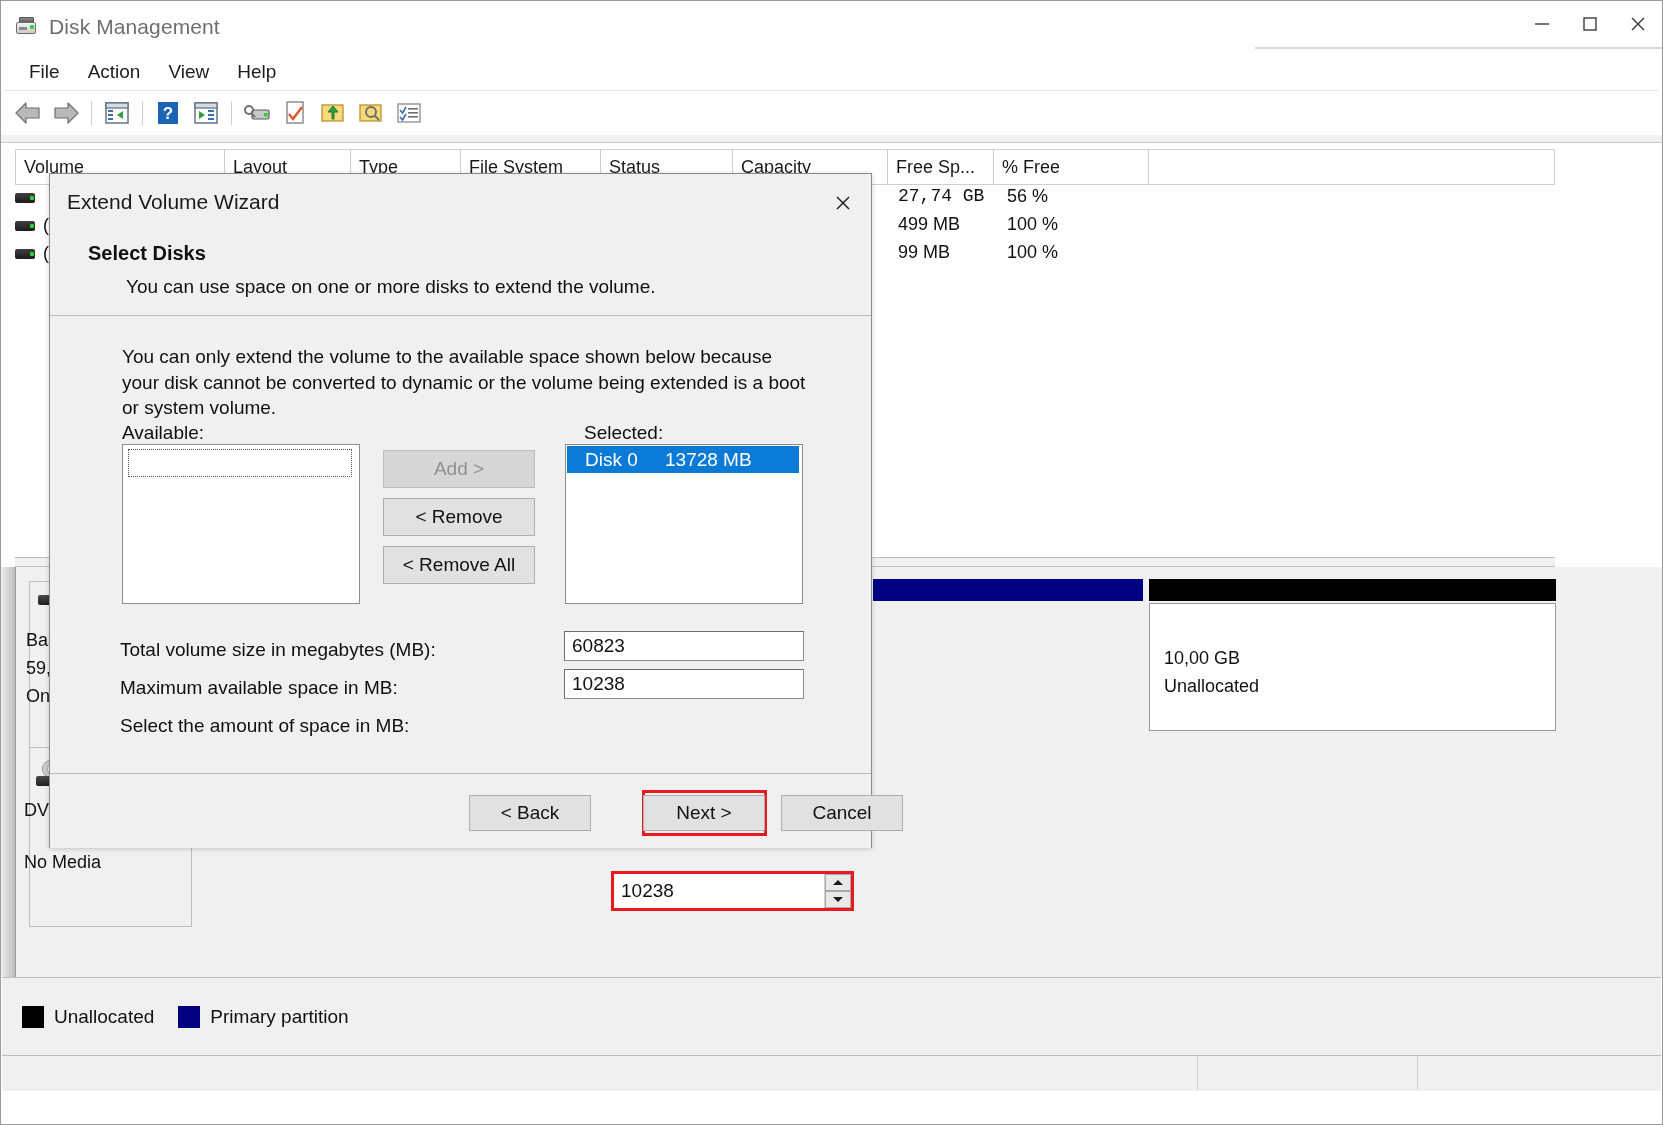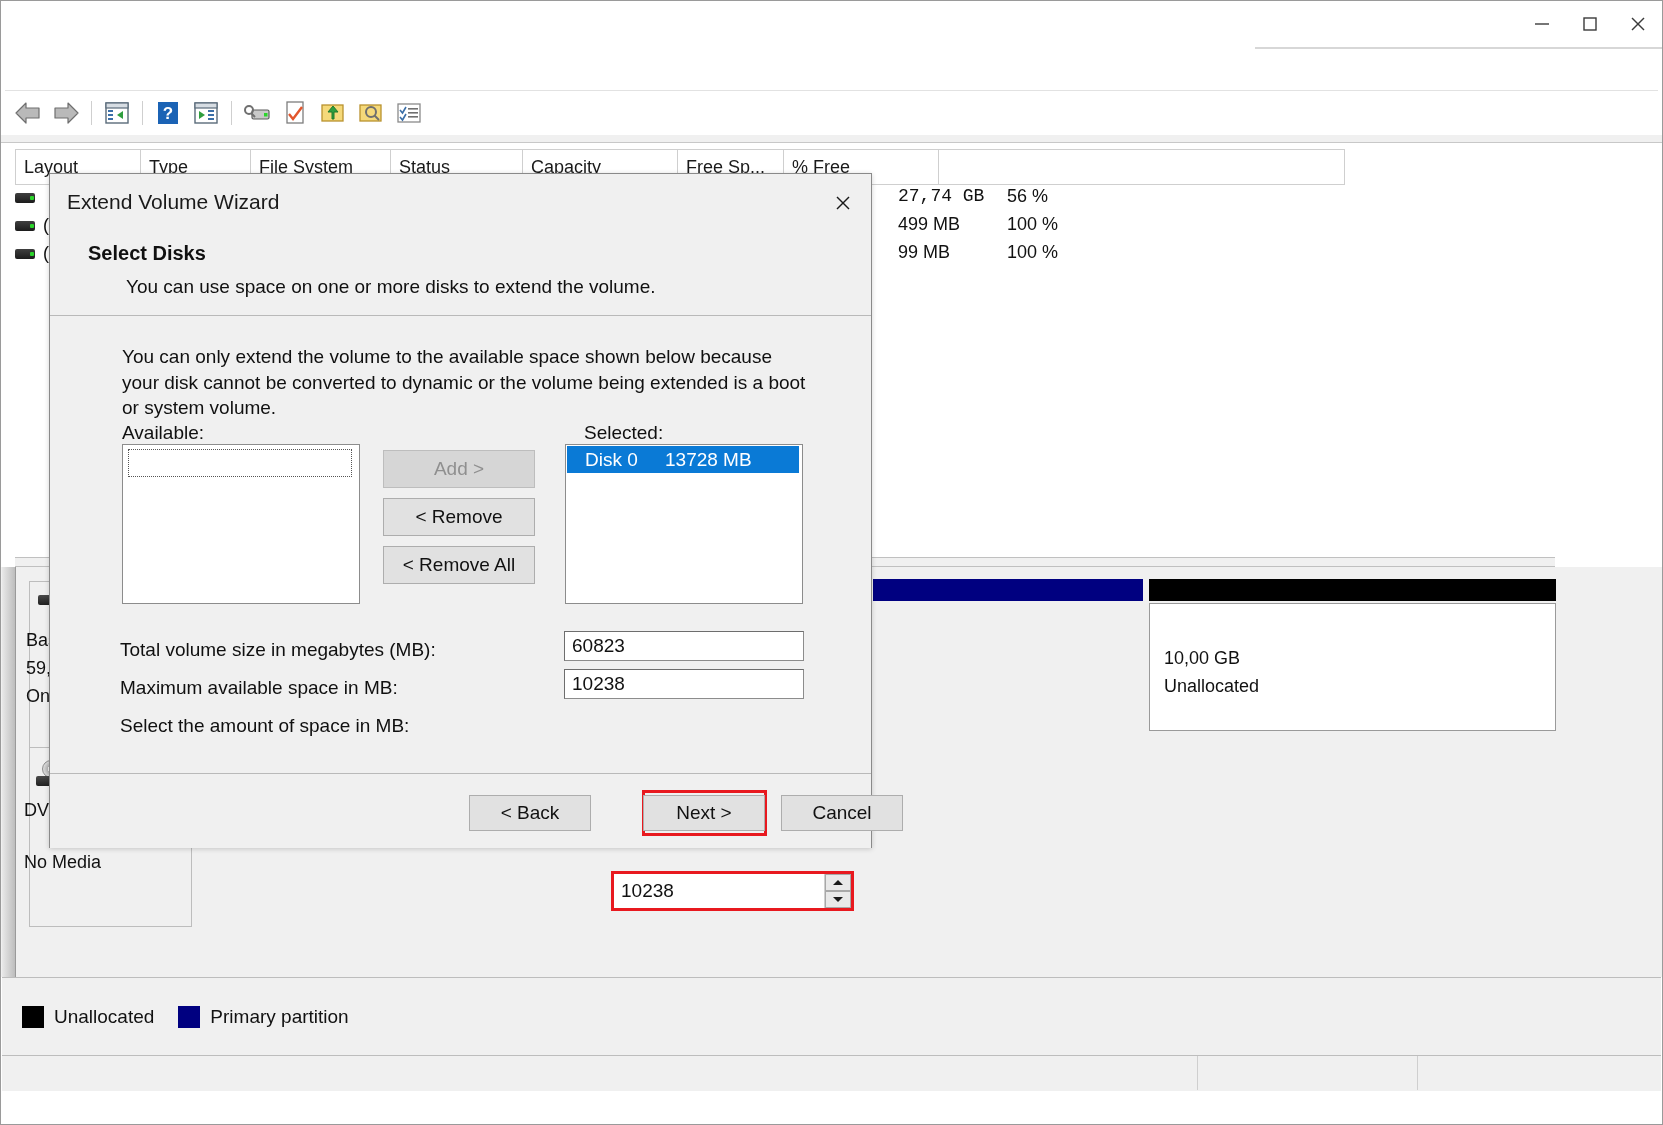--- a/index.html
+++ b/index.html
@@ -314,40 +314,55 @@
   #next-highlight {
     position: absolute; left: 592px; top: 15px; width: 125px; height: 46px;
     border: 3px solid #e8191f;
   }
 </style>
 </head>
 <body>
 
 <div id="app">
 
+  <div id="titlebar">
+    <div id="title-icon">
+      <div class="drv-top"></div>
+      <div class="drv-body"></div>
+      <div class="drv-slot"></div>
+      <div class="drv-led"></div>
+    </div>
+    <div id="title-text">Disk Management</div>
+  </div>
   <div id="winbuttons">
     <div class="winbtn">
       <svg width="20" height="20" viewBox="0 0 20 20">
           <line x1="3" y1="10" x2="17" y2="10" stroke="#3b3b3b" stroke-width="1.4"></line>
         </svg>
     </div>
     <div class="winbtn">
       <svg width="20" height="20" viewBox="0 0 20 20">
           <rect x="4" y="4" width="12" height="12" fill="none" stroke="#3b3b3b" stroke-width="1.4"></rect>
         </svg>
     </div>
     <div class="winbtn">
       <svg width="22" height="22" viewBox="0 0 22 22">
           <line x1="5" y1="5" x2="17" y2="17" stroke="#3b3b3b" stroke-width="1.4"></line>
           <line x1="17" y1="5" x2="5" y2="17" stroke="#3b3b3b" stroke-width="1.4"></line>
         </svg>
     </div>
   </div>
   <div id="titlebar-underline"></div>
 
+  <div id="menubar">
+    <div class="menu-item">File</div>
+    <div class="menu-item">Action</div>
+    <div class="menu-item">View</div>
+    <div class="menu-item">Help</div>
+  </div>
   <div id="menu-sep"></div>
 
   <div id="toolbar">
     <div class="tb-btn">
       <svg width="30" height="26" viewBox="0 0 30 26">
         <path d="M13 3 L3 13 L13 23 L13 18 L26 18 L26 8 L13 8 Z" fill="#b9b9b9" stroke="#6f6f6f" stroke-width="1.2" stroke-linejoin="round"></path>
       </svg>
     </div>
     <div class="tb-btn">
       <svg width="30" height="26" viewBox="0 0 30 26">
@@ -418,20 +433,21 @@
         <rect x="13" y="8" width="10" height="1.6" fill="#6f6f6f"></rect>
         <rect x="13" y="12" width="10" height="1.6" fill="#6f6f6f"></rect>
         <rect x="13" y="16" width="10" height="1.6" fill="#6f6f6f"></rect>
       </svg>
     </div>
   </div>
   <div id="toolbar-bottom"></div>
 
   <div id="list-area">
     <div id="col-header">
+      <div class="col" style="width:210px">Volume</div>
       <div class="col" style="width:126px">Layout</div>
       <div class="col" style="width:110px">Type</div>
       <div class="col" style="width:140px">File System</div>
       <div class="col" style="width:132px">Status</div>
       <div class="col" style="width:155px">Capacity</div>
       <div class="col" style="width:106px">Free Sp...</div>
       <div class="col" style="width:155px">% Free</div>
       <div class="col" style="width:406px"></div>
     </div>
 

